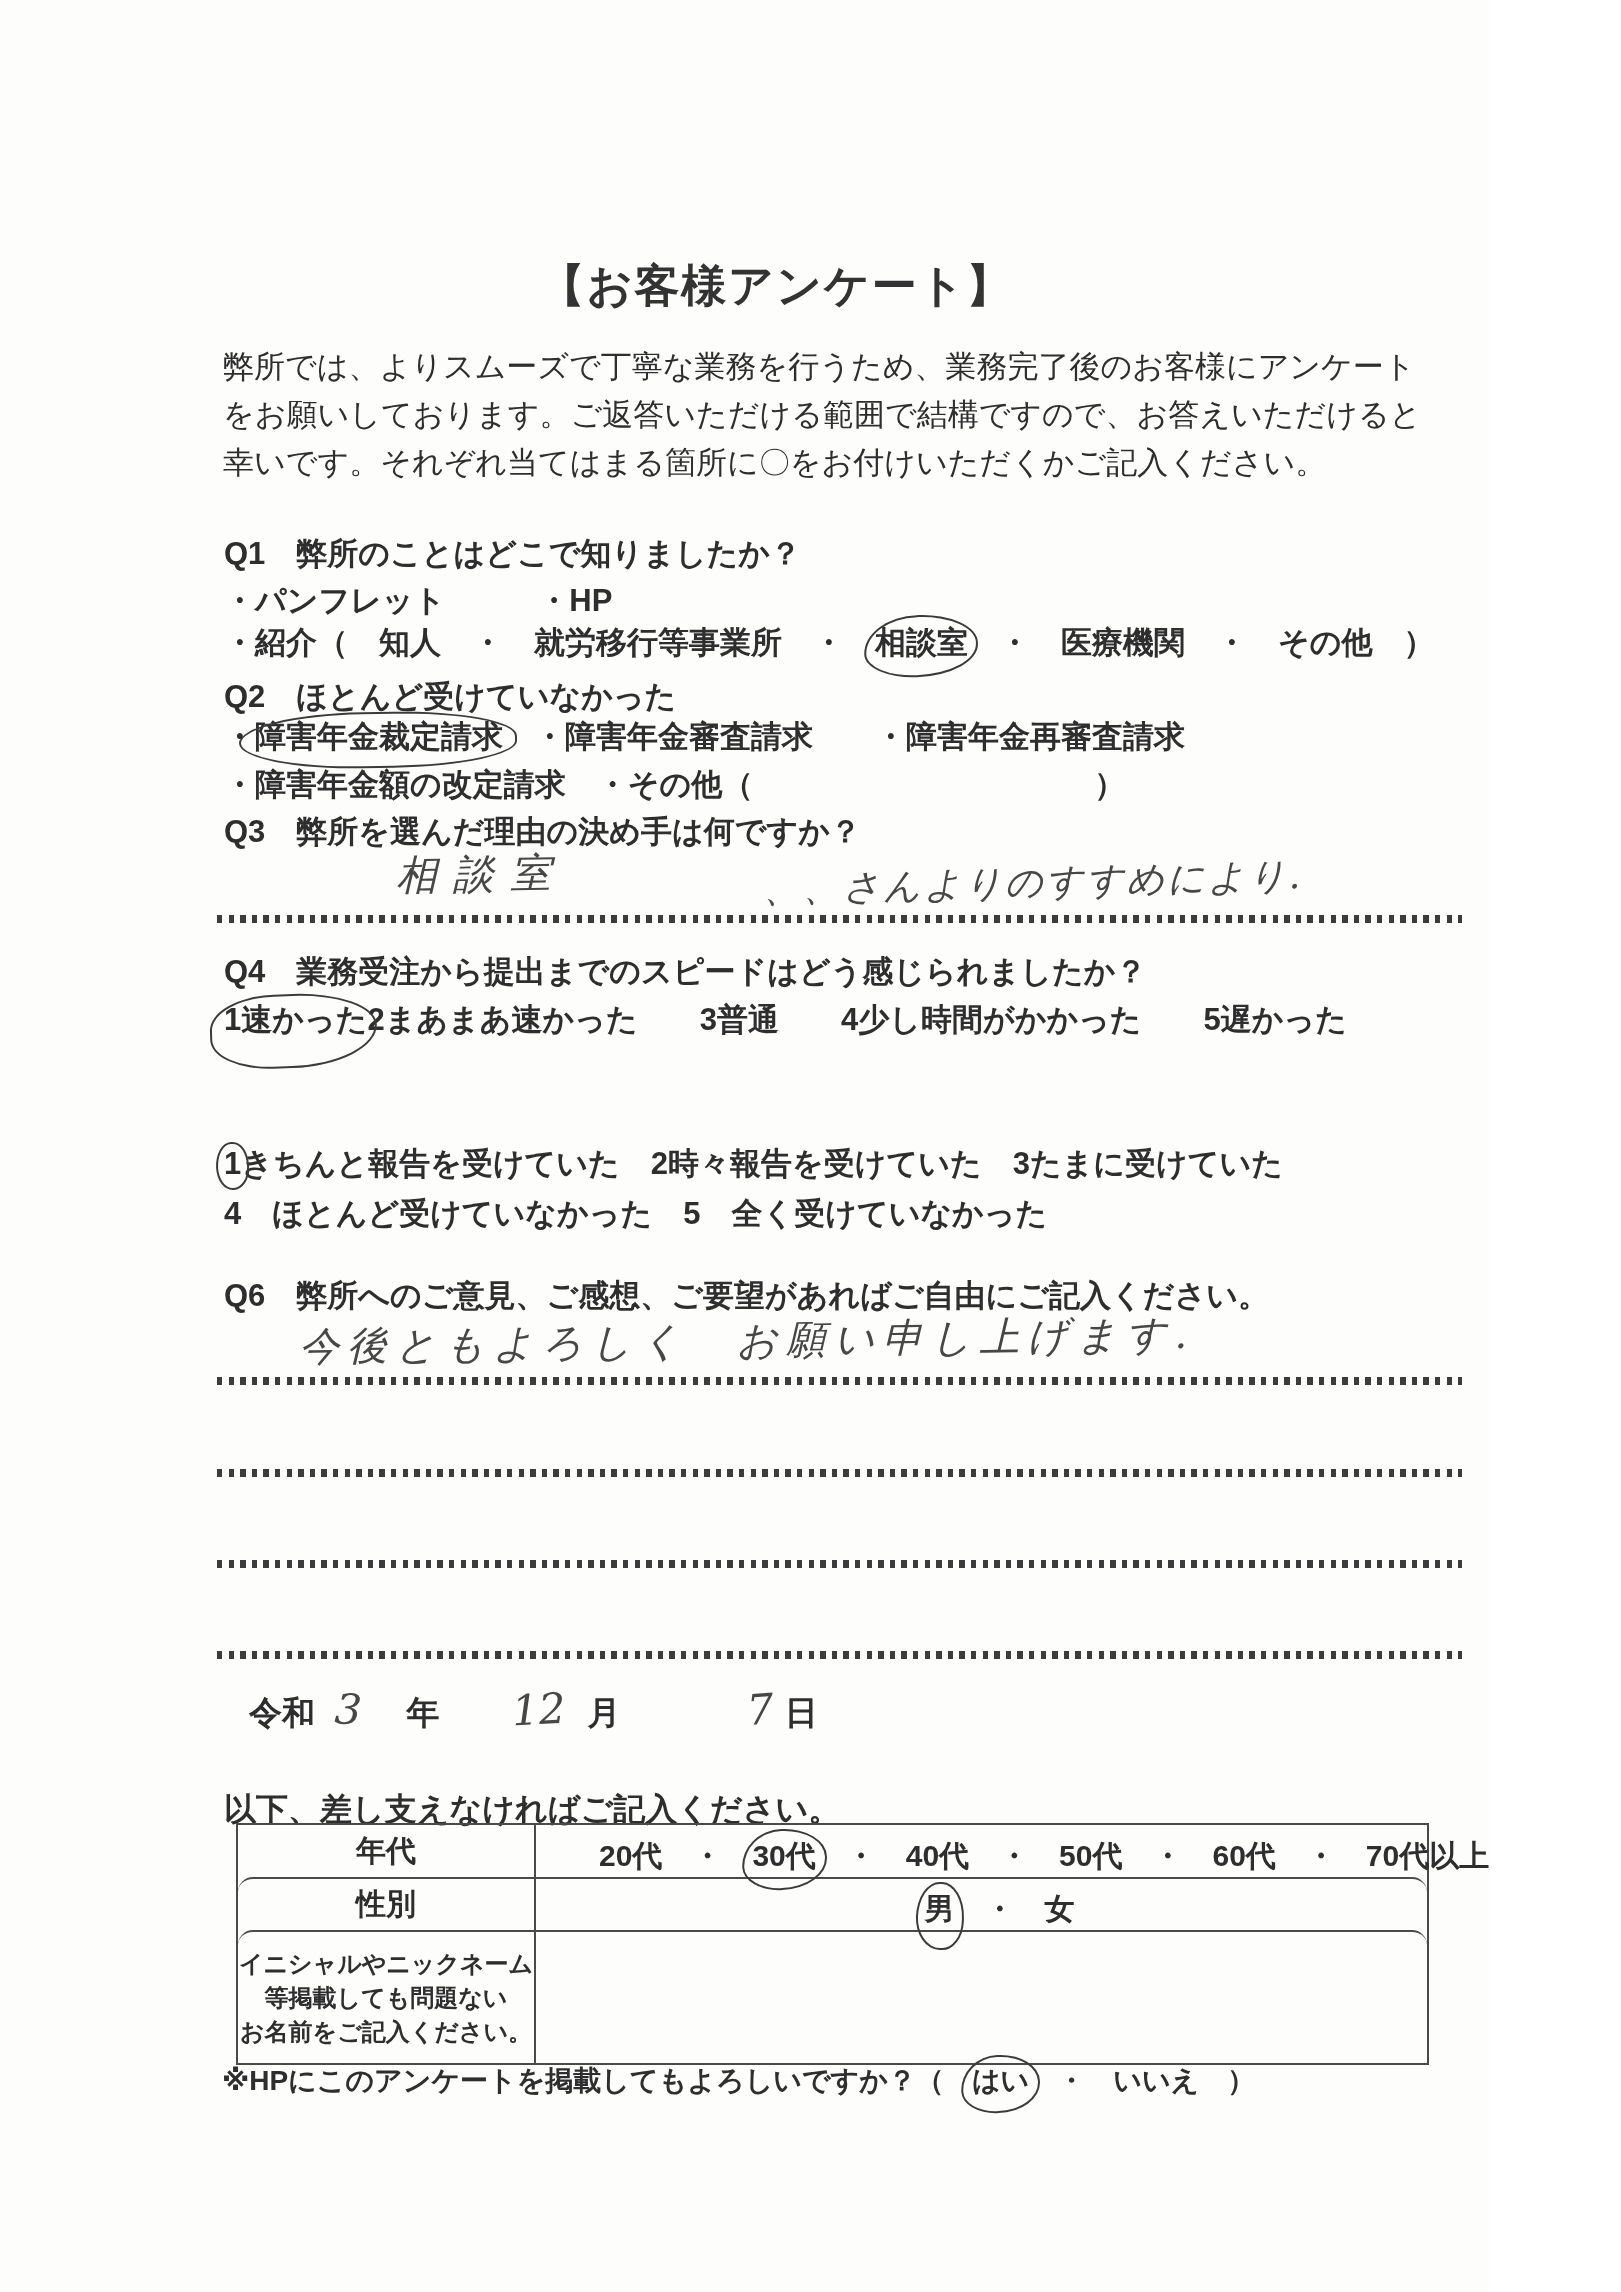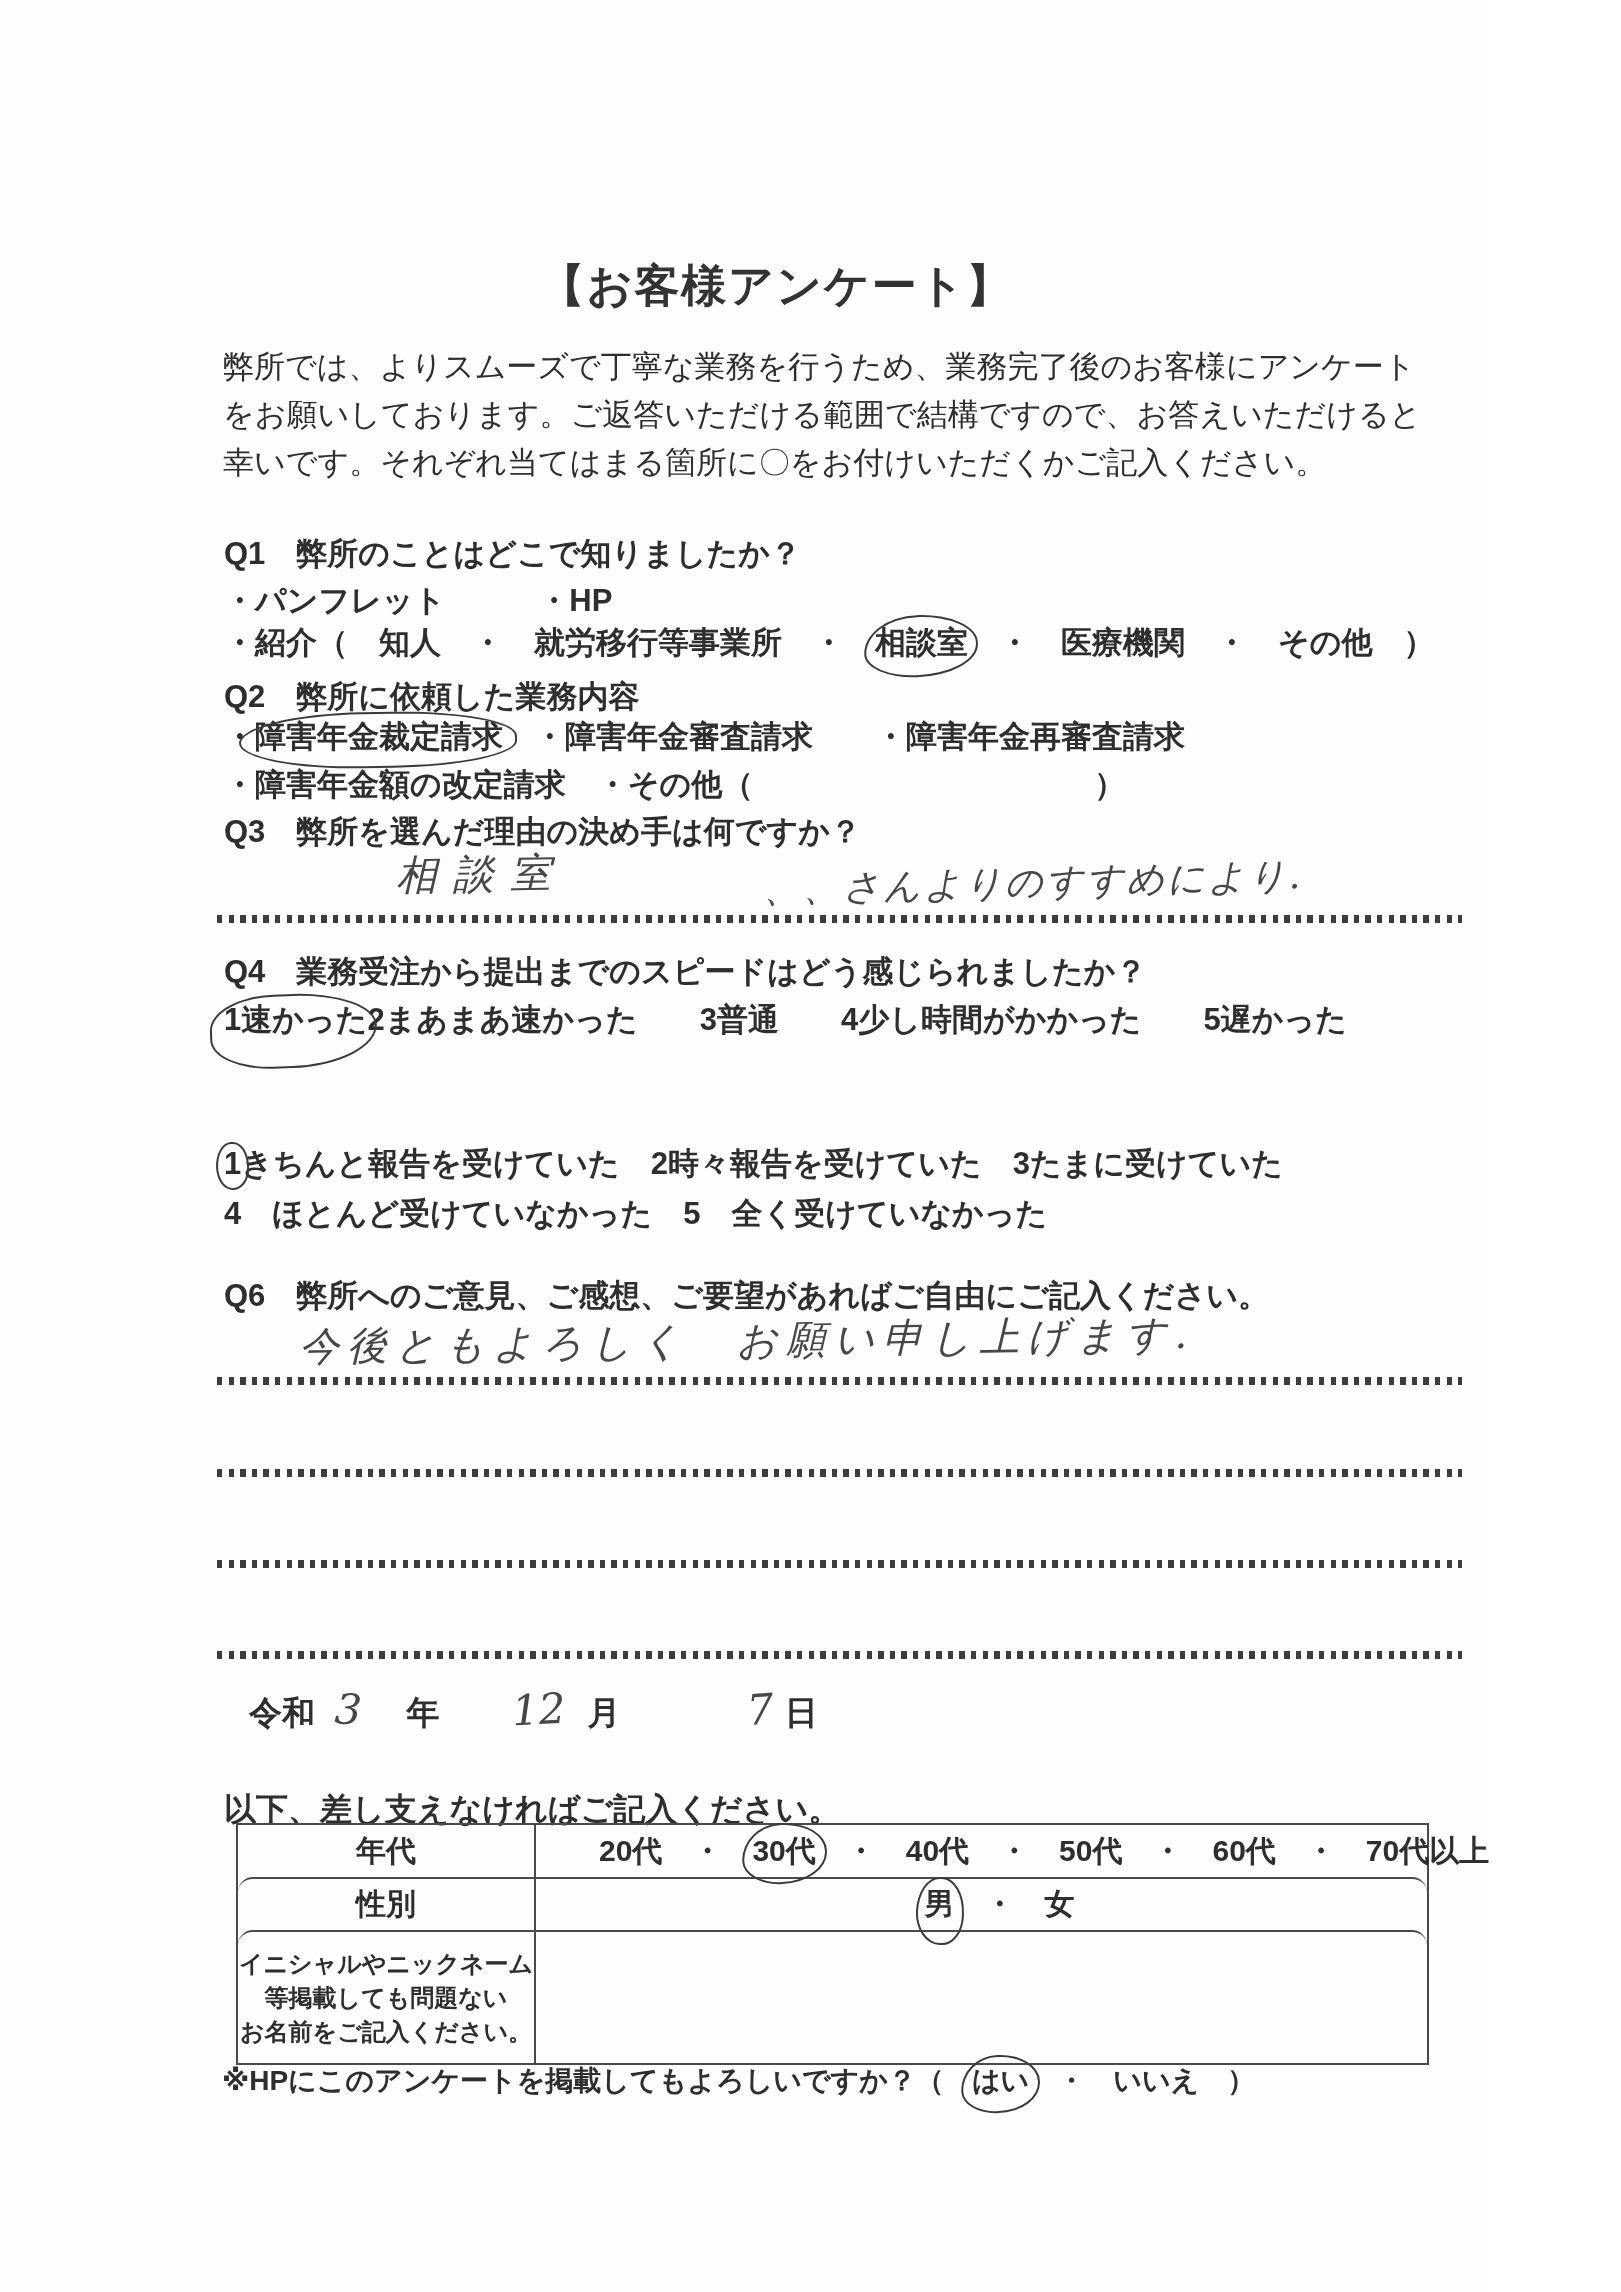--- a/index.html
+++ b/index.html
@@ -55,40 +55,40 @@
   }
   .t-row{display:grid;grid-template-columns:298px 1fr;gap:36px;}
   .t-row + .t-row{border-top:2.7px solid #4a4a4a;border-radius:15px;}
   .t-label{
     border-right:2.7px solid #4a4a4a;display:flex;flex-direction:column;
     align-items:center;justify-content:center;text-align:center;
   }
   .r1{height:52px;}
   .r2{height:51px;}
   .r3{height:131px;}
-  .t-value{display:flex;align-items:center;padding-left:27px;white-space:nowrap;}
+  .t-value{display:flex;align-items:flex-end;padding-left:27px;white-space:nowrap;}
   .r2 .t-value{justify-content:center;padding-left:0;}
   .r3 .t-label{font-size:24px;line-height:34px;}
   .hpline{position:absolute;top:2062px;left:222px;font-size:28px;font-weight:bold;white-space:nowrap;}
   .speck{position:absolute;top:2167px;left:1494px;width:5.4px;height:6.3px;background:#8a8a8a;border-radius:50%;}
 </style>
 </head>
 <body>
 
 <div class="page">
 
   <h1 class="title">【お客様アンケート】</h1>
 
   <p class="intro">弊所では、よりスムーズで丁寧な業務を行うため、業務完了後のお客様にアンケートをお願いしております。ご返答いただける範囲で結構ですので、お答えいただけると幸いです。それぞれ当てはまる箇所に〇をお付けいただくかご記入ください。</p>
 
   <div class="line" style="top:533px">Q1　弊所のことはどこで知りましたか？</div>
   <div class="line" style="top:580px">・パンフレット　　　・HP</div>
   <div class="line" style="top:622px"><span>・紹介（　知人　・　就労移行等事業所　・　</span><span class="circled">相談室</span><span>　・　医療機関　・　その他　）</span></div>
 
-  <div class="line" style="top:676px">Q2　弊所に依頼した業務内容</div>
+  <div class="line" style="top:676px">Q2　ほとんど受けていなかった</div>
   <div class="line" style="top:716px"><span>・</span><span class="circled c-flat">障害年金裁定請求</span><span>　・障害年金審査請求　　・障害年金再審査請求</span></div>
   <div class="line" style="top:764px">・障害年金額の改定請求　・その他（　　　　　　　　　　　）</div>
 
   <div class="line" style="top:811px">Q3　弊所を選んだ理由の決め手は何ですか？</div>
   <div class="hw hw-q3a">相談室</div>
   <div class="hw hw-q3b">、、さんよりのすすめにより.</div>
   <div class="dotline" style="top:915px"></div>
 
   <div class="line" style="top:951px">Q4　業務受注から提出までのスピードはどう感じられましたか？</div>
   <div class="line" style="top:999px"><span class="circled c-tail">1速かった</span><span>2まあまあ速かった　　3普通　　4少し時間がかかった　　5遅かった</span></div>

